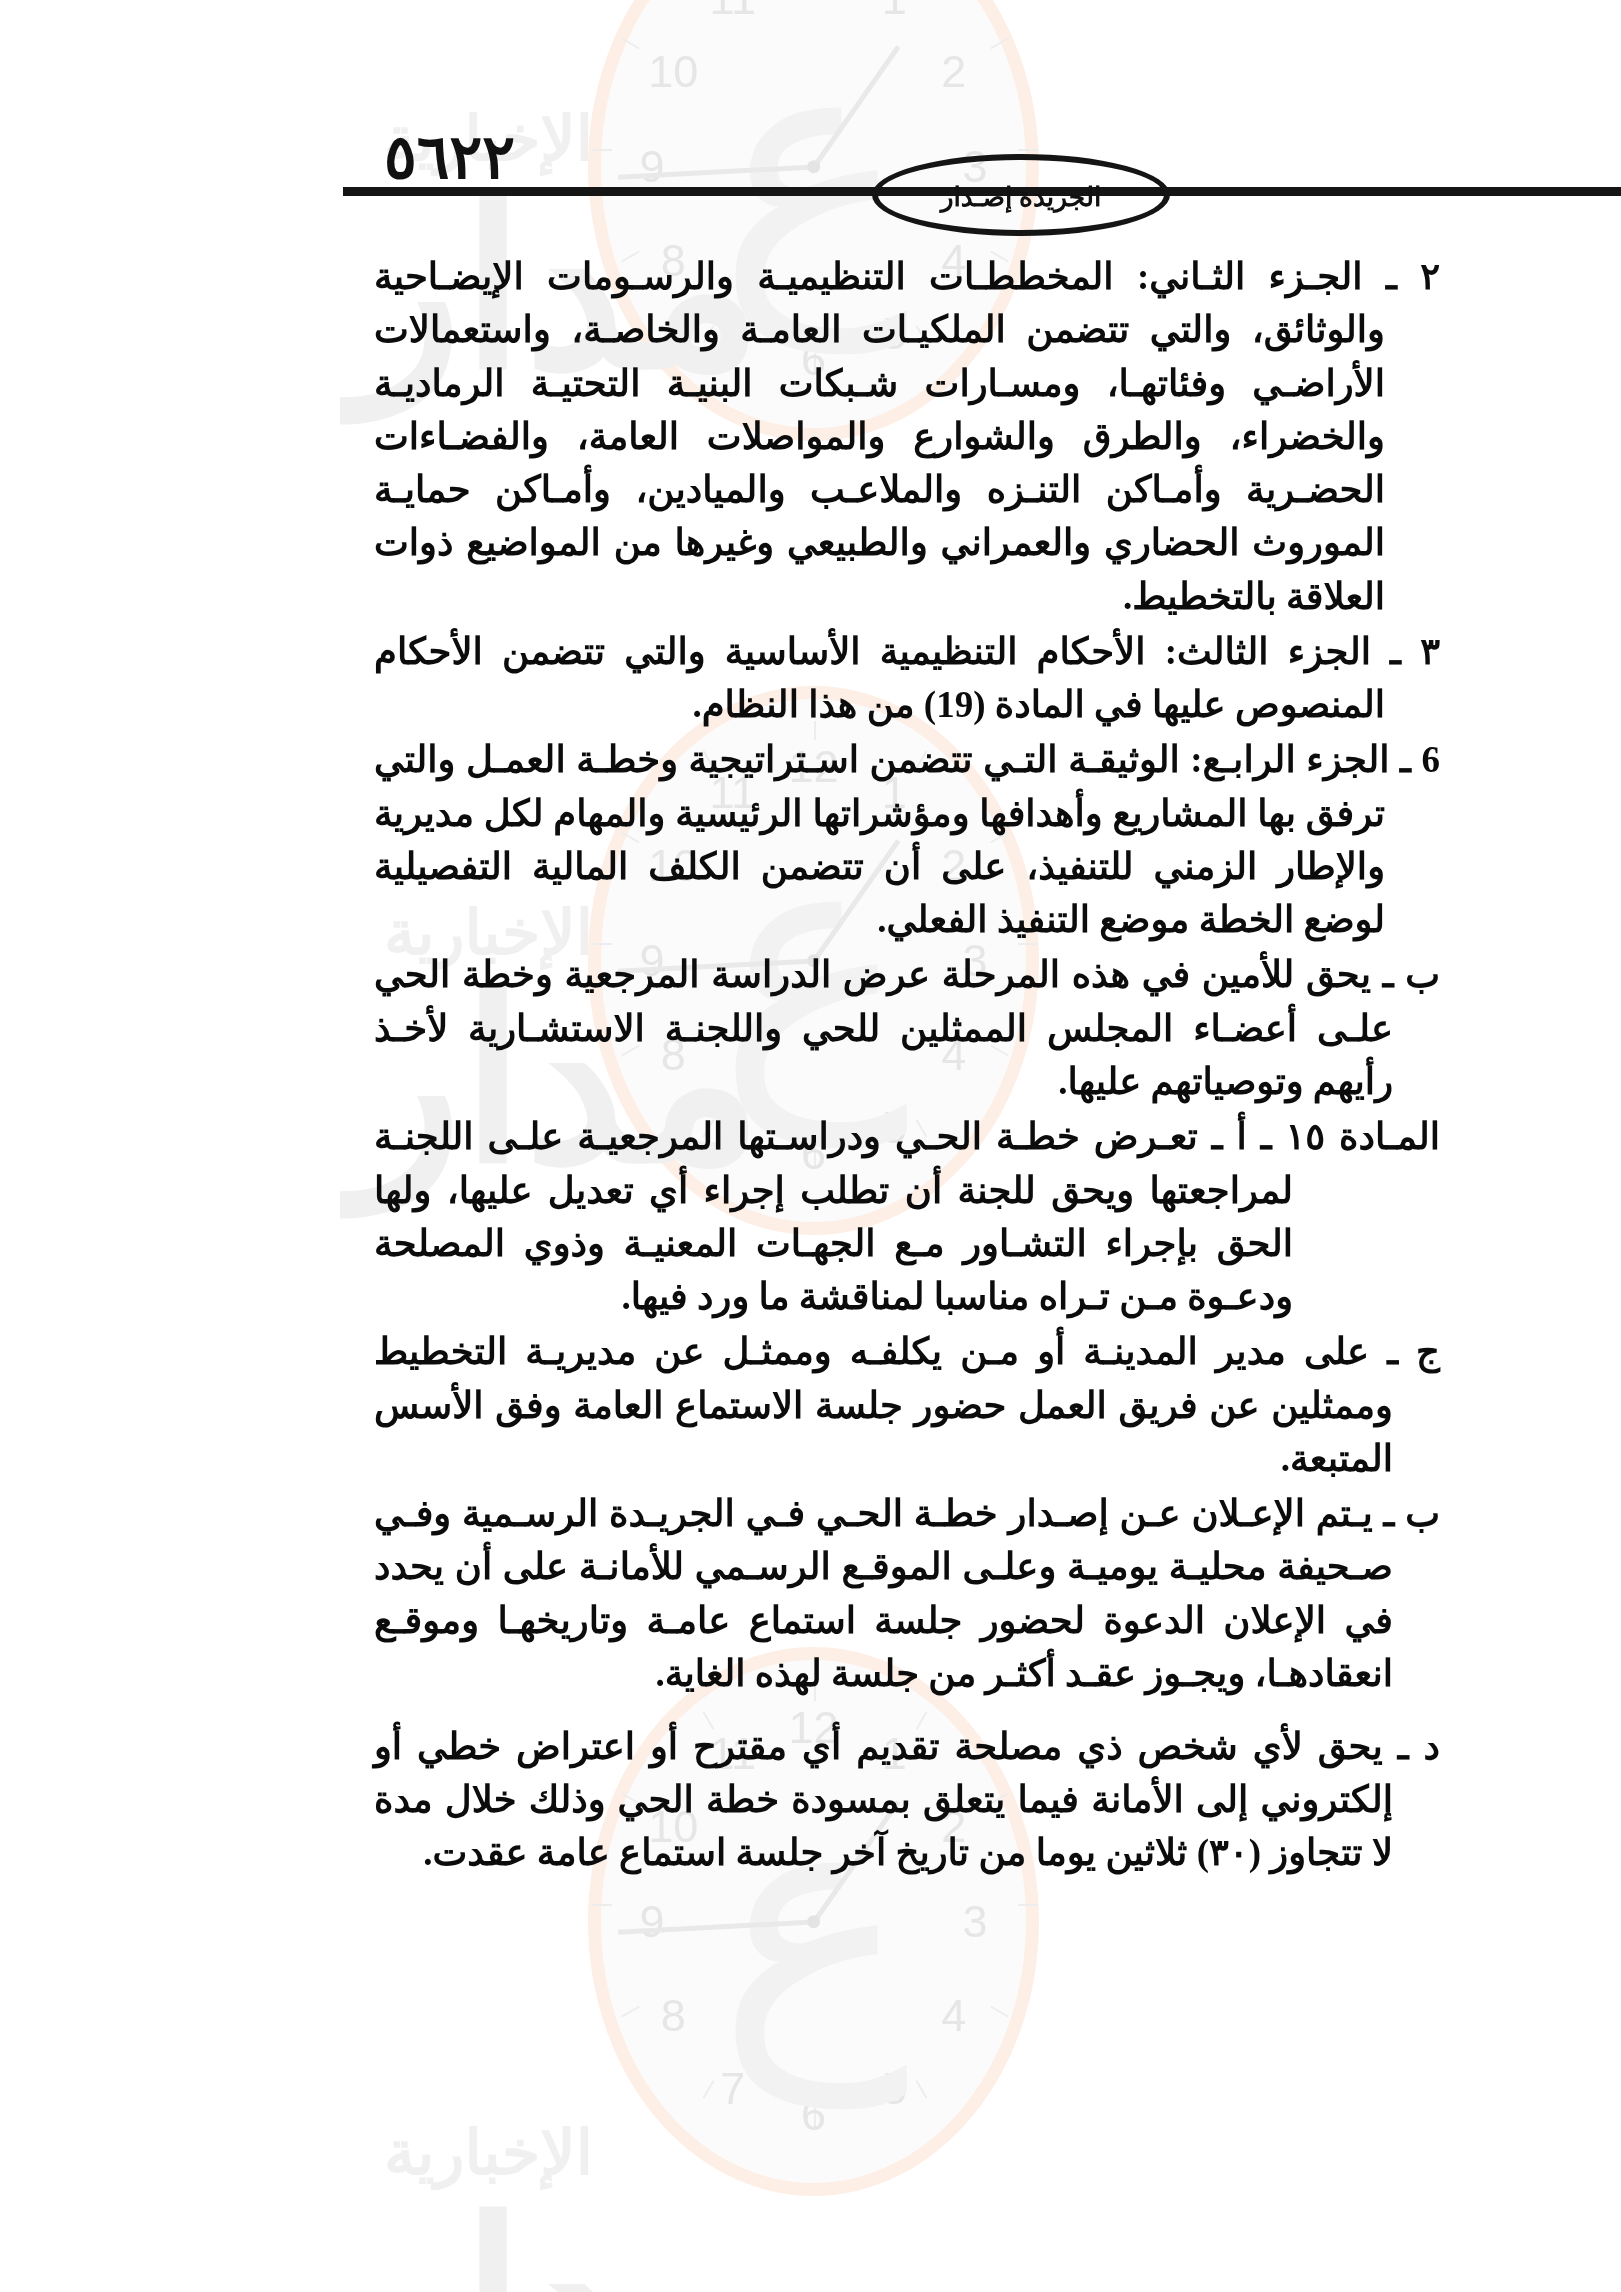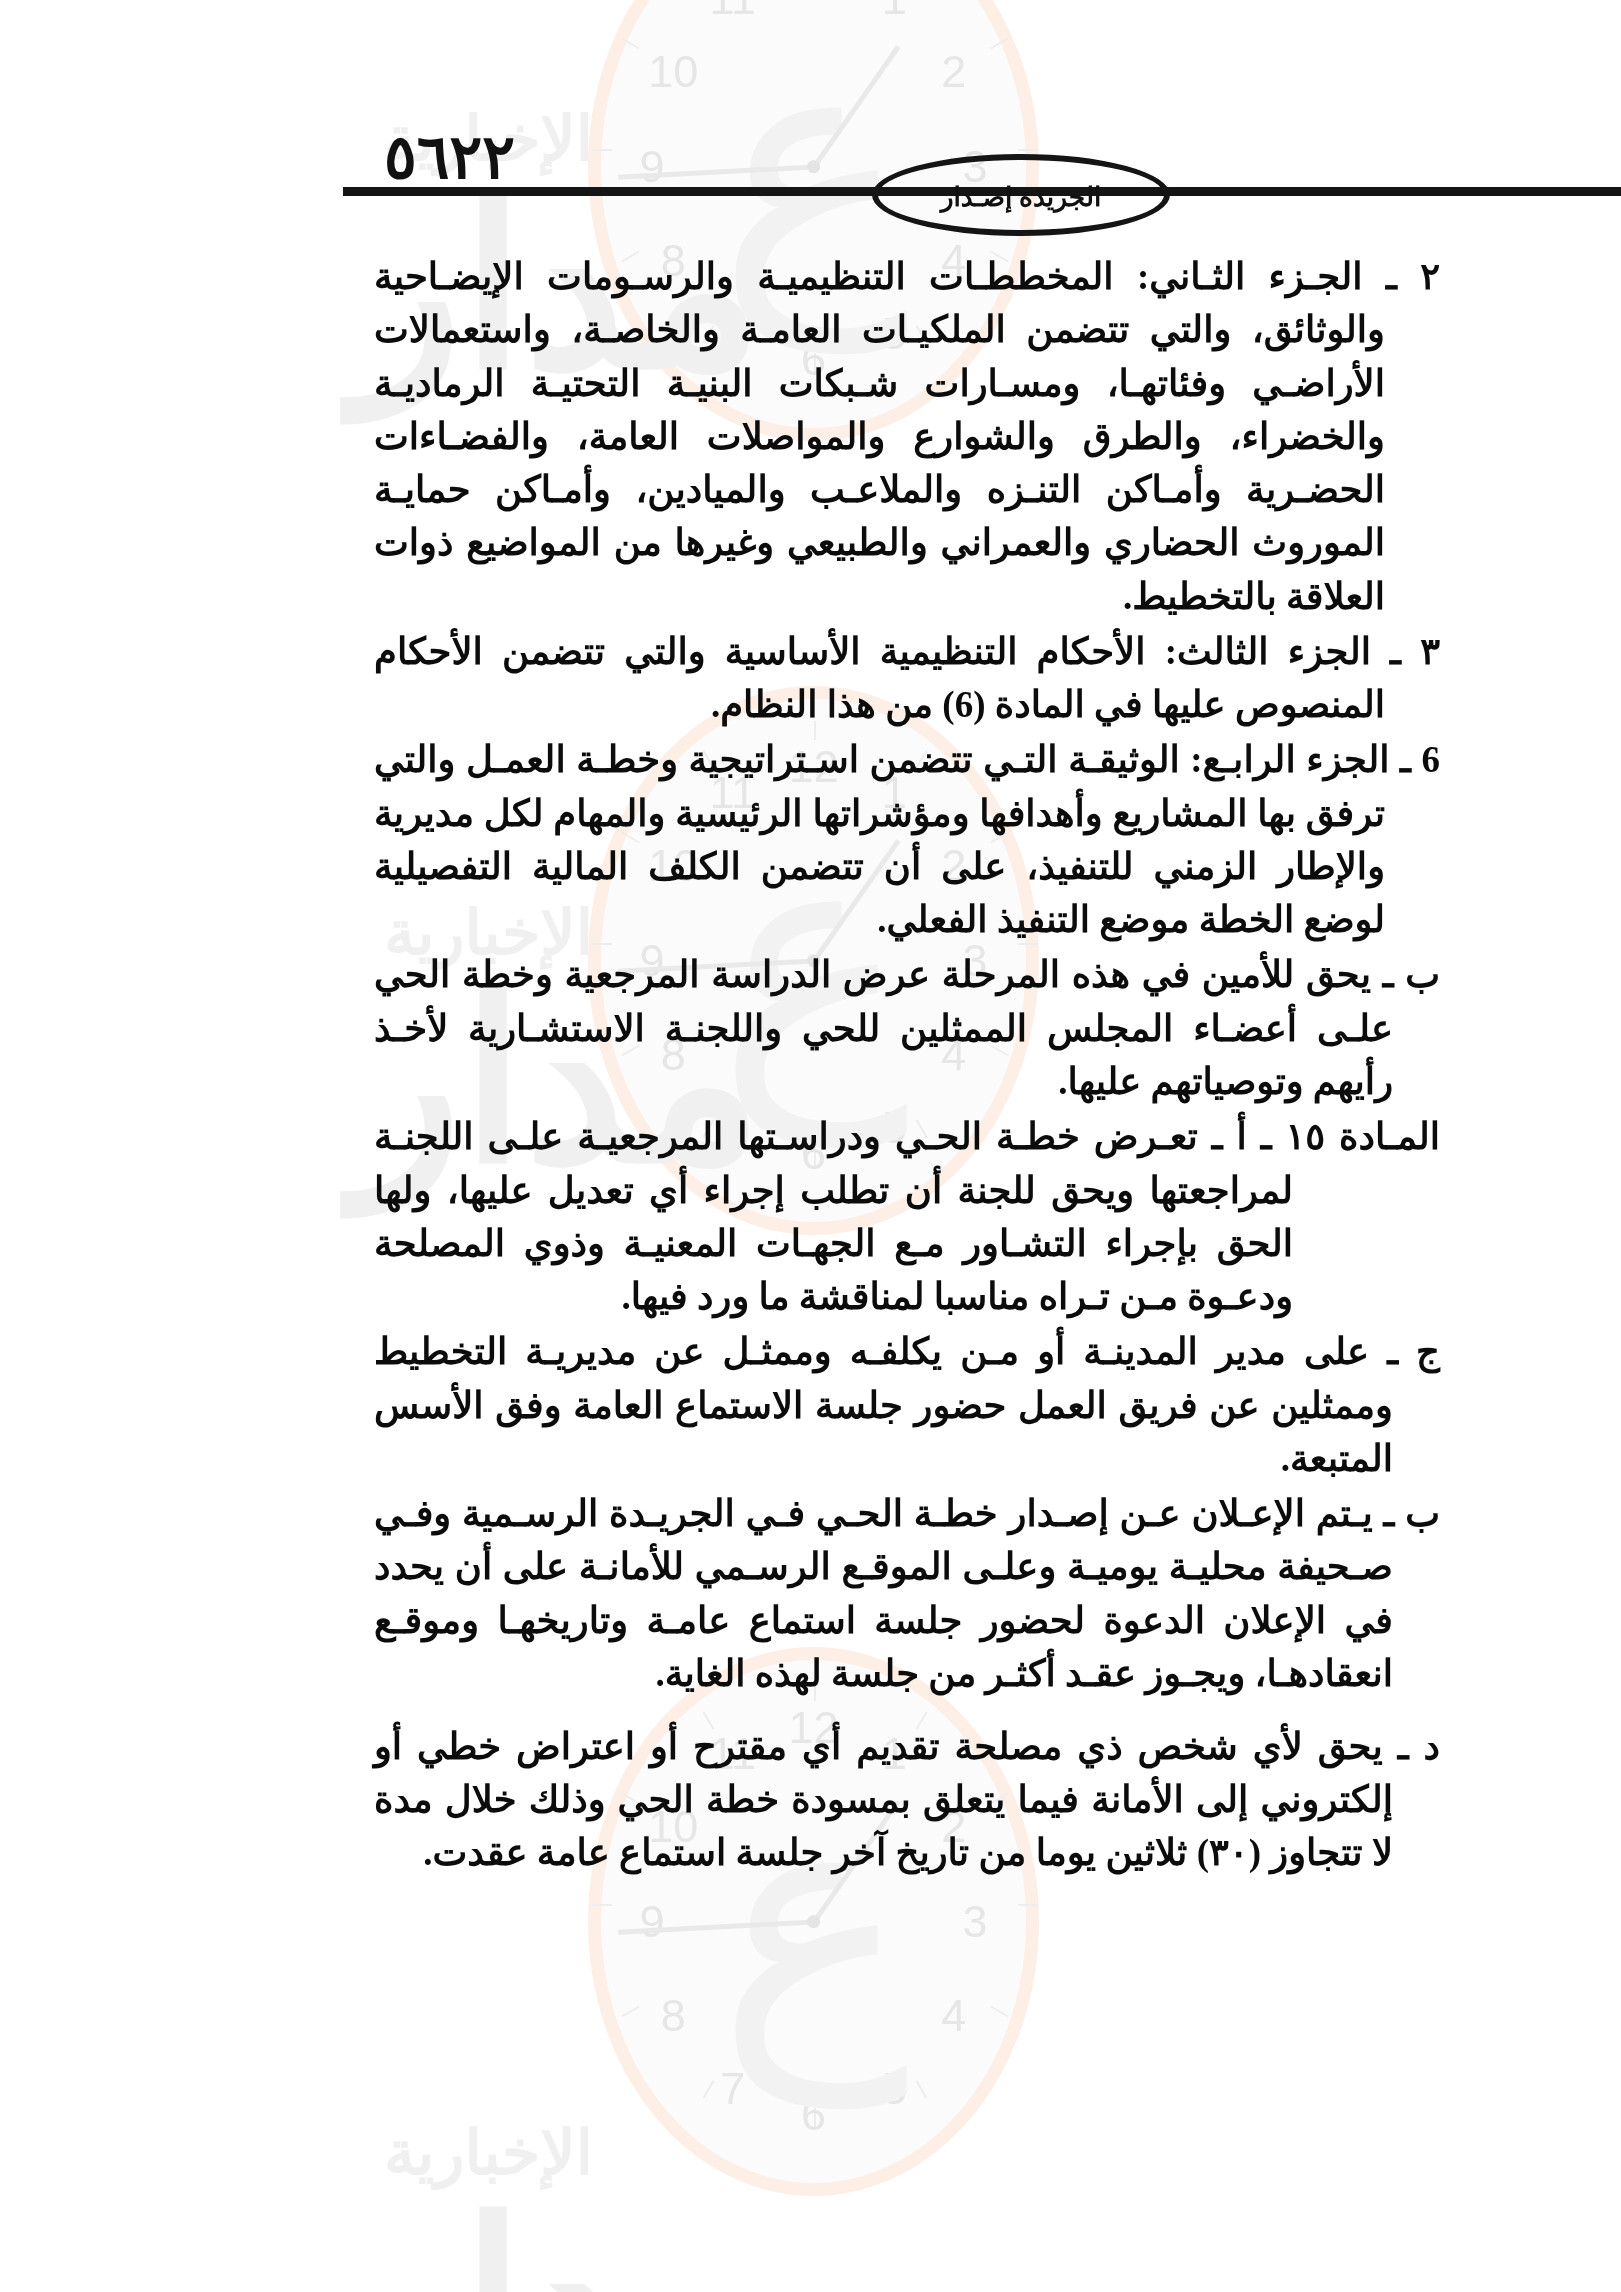--- a/index.html
+++ b/index.html
@@ -307,21 +307,21 @@
   <div class="header">
     <div class="page-number">٥٦٢٢</div>
     <div class="rule"></div>
     <div class="gazette-oval">
       <span>الجريدة إصـدار</span>
     </div>
   </div>
 
   <div class="content">
     <p class="para hang">٢ ـ الجـزء الثـاني: المخططـات التنظيميـة والرسـومات الإيضـاحية والوثائق، والتي تتضمن الملكيـات العامـة والخاصـة، واستعمالات الأراضـي وفئاتهـا، ومسـارات شـبكات البنيـة التحتيـة الرماديـة والخضراء، والطرق والشوارع والمواصلات العامة، والفضـاءات الحضـرية وأمـاكن التنـزه والملاعـب والميادين، وأمـاكن حمايـة الموروث الحضاري والعمراني والطبيعي وغيرها من المواضيع ذوات العلاقة بالتخطيط.</p>
-    <p class="para hang">٣ ـ الجزء الثالث: الأحكام التنظيمية الأساسية والتي تتضمن الأحكام المنصوص عليها في المادة (6) من هذا النظام.</p>
+    <p class="para hang">٣ ـ الجزء الثالث: الأحكام التنظيمية الأساسية والتي تتضمن الأحكام المنصوص عليها في المادة (19) من هذا النظام.</p>
     <p class="para hang">6 ـ الجزء الرابـع: الوثيقـة التـي تتضمن اسـتراتيجية وخطـة العمـل والتي ترفق بها المشاريع وأهدافها ومؤشراتها الرئيسية والمهام لكل مديرية والإطار الزمني للتنفيذ، على أن تتضمن الكلف المالية التفصيلية لوضع الخطة موضع التنفيذ الفعلي.</p>
     <p class="para hang-mid">ب ـ يحق للأمين في هذه المرحلة عرض الدراسة المرجعية وخطة الحي علـى أعضـاء المجلس الممثلين للحي واللجنـة الاستشـارية لأخـذ رأيهم وتوصياتهم عليها.</p>
     <p class="para hang-wide">المـادة ١٥ ـ أ ـ تعـرض خطـة الحـي ودراسـتها المرجعيـة علـى اللجنـة لمراجعتها ويحق للجنة أن تطلب إجراء أي تعديل عليها، ولها الحق بإجراء التشـاور مـع الجهـات المعنيـة وذوي المصلحة ودعـوة مـن تـراه مناسبا لمناقشة ما ورد فيها.</p>
     <p class="para hang-mid">ج ـ على مدير المدينـة أو مـن يكلفـه وممثـل عن مديريـة التخطيط وممثلين عن فريق العمل حضور جلسة الاستماع العامة وفق الأسس المتبعة.</p>
     <p class="para hang-mid">ب ـ يـتم الإعـلان عـن إصـدار خطـة الحـي فـي الجريـدة الرسـمية وفـي صـحيفة محليـة يوميـة وعلـى الموقـع الرسـمي للأمانـة على أن يحدد في الإعلان الدعوة لحضور جلسة استماع عامـة وتاريخهـا وموقـع انعقادهـا، ويجـوز عقـد أكثـر من جلسة لهذه الغاية.</p>
     <p class="para hang-mid gap">د ـ يحق لأي شخص ذي مصلحة تقديم أي مقترح أو اعتراض خطي أو إلكتروني إلى الأمانة فيما يتعلق بمسودة خطة الحي وذلك خلال مدة لا تتجاوز (٣٠) ثلاثين يوما من تاريخ آخر جلسة استماع عامة عقدت.</p>
   </div>
 
 </div>
 

